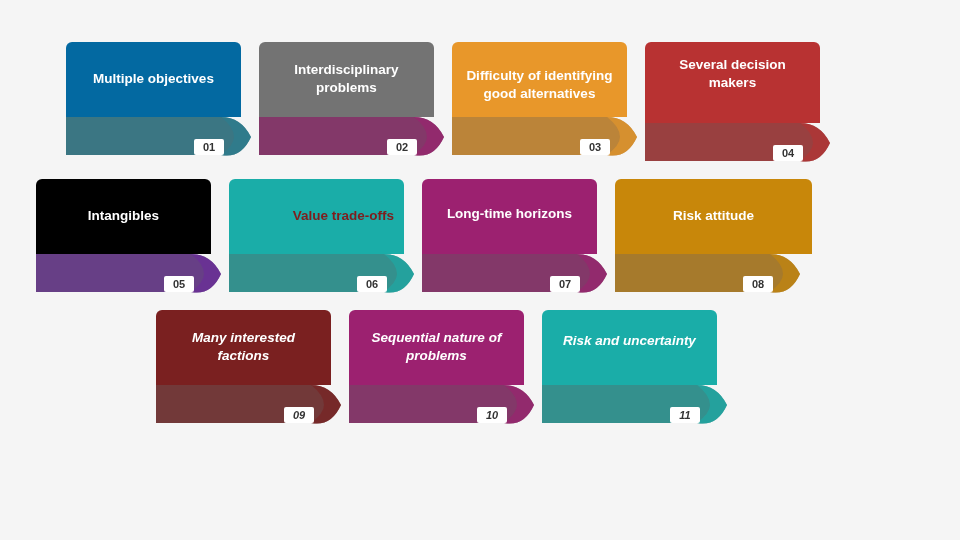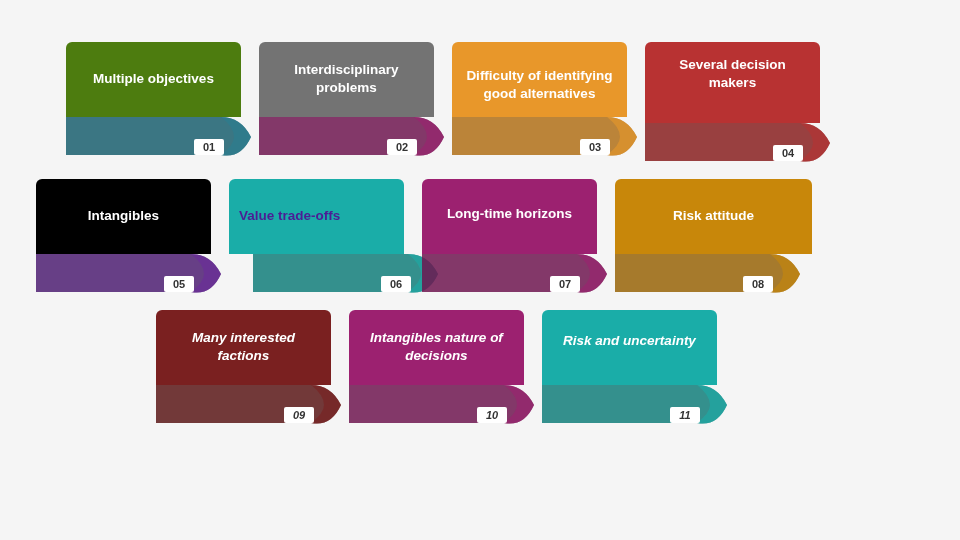--- a/index.html
+++ b/index.html
@@ -43,21 +43,21 @@
   </style>
 </head>
 <body>
 
 <div class="slide">
   <div class="main-title"></div>
   <div class="subtitle"></div>
   <div class="cards-container" id="cards-container">
       <div class="row" style="margin-left: 30px;">
         <div style="position: relative; width: 175px;">
-          <div style="background-color: #4d7c0f; border-radius: 6px 6px 0px 0px; padding: 14px 10px 16px; min-height: 75px; display: flex; align-items: center; justify-content: center; text-align: center; color: rgb(255, 255, 255); font-weight: 700; font-size: 13.5px; line-height: 1.3; position: relative; z-index: 2;">
+          <div style="background-color: #0369a1; border-radius: 6px 6px 0px 0px; padding: 14px 10px 16px; min-height: 75px; display: flex; align-items: center; justify-content: center; text-align: center; color: rgb(255, 255, 255); font-weight: 700; font-size: 13.5px; line-height: 1.3; position: relative; z-index: 2;">
             <span>Multiple objectives</span>
           </div>
           <div style="position: relative; height: 42px; overflow: visible;">
             <svg width="185" height="42" viewBox="0 0 185 42" style="position: absolute; left: 0px; top: 0px; overflow: visible;">
               <path d="M0,0 L155,0 Q175,0 185,20 Q175,42 155,38 L0,38 Z" fill="#1a5f6e" opacity="0.85"></path>
               <path d="M155,0 Q175,0 185,20 Q175,42 155,38 Q168,28 168,20 Q168,10 155,0 Z" fill="#2a7f91" opacity="0.6"></path>
               <rect x="128" y="22" width="30" height="16" rx="2" fill="white"></rect>
               <text x="143" y="34" text-anchor="middle" font-size="11" font-weight="700" fill="#333">01</text>
             </svg>
           </div>
@@ -110,24 +110,24 @@
           <div style="position: relative; height: 42px; overflow: visible;">
             <svg width="185" height="42" viewBox="0 0 185 42" style="position: absolute; left: 0px; top: 0px; overflow: visible;">
               <path d="M0,0 L155,0 Q175,0 185,20 Q175,42 155,38 L0,38 Z" fill="#4e1e72" opacity="0.85"></path>
               <path d="M155,0 Q175,0 185,20 Q175,42 155,38 Q168,28 168,20 Q168,10 155,0 Z" fill="#6a2a9c" opacity="0.6"></path>
               <rect x="128" y="22" width="30" height="16" rx="2" fill="white"></rect>
               <text x="143" y="34" text-anchor="middle" font-size="11" font-weight="700" fill="#333">05</text>
             </svg>
           </div>
         </div>
         <div style="position: relative; width: 175px;">
-          <div style="background-color: rgb(26, 173, 168); border-radius: 6px 6px 0px 0px; padding: 14px 10px 16px; min-height: 75px; display: flex; align-items: center; justify-content: flex-start; text-align: center; color: #4c1d95; font-weight: 700; font-size: 13.5px; line-height: 1.3; position: relative; z-index: 2;">
+          <div style="background-color: rgb(26, 173, 168); border-radius: 6px 6px 0px 0px; padding: 14px 10px 16px; min-height: 75px; display: flex; align-items: center; justify-content: flex-end; text-align: center; color: #7f1d1d; font-weight: 700; font-size: 13.5px; line-height: 1.3; position: relative; z-index: 2;">
             <span>Value trade-offs</span>
           </div>
-          <div style="position: relative; height: 42px; overflow: visible; margin-left: 24px;">
+          <div style="position: relative; height: 42px; overflow: visible;">
             <svg width="185" height="42" viewBox="0 0 185 42" style="position: absolute; left: 0px; top: 0px; overflow: visible;">
               <path d="M0,0 L155,0 Q175,0 185,20 Q175,42 155,38 L0,38 Z" fill="#127e7a" opacity="0.85"></path>
               <path d="M155,0 Q175,0 185,20 Q175,42 155,38 Q168,28 168,20 Q168,10 155,0 Z" fill="#1aada8" opacity="0.6"></path>
               <rect x="128" y="22" width="30" height="16" rx="2" fill="white"></rect>
               <text x="143" y="34" text-anchor="middle" font-size="11" font-weight="700" fill="#333">06</text>
             </svg>
           </div>
         </div>
         <div style="position: relative; width: 175px;">
           <div style="background-color: rgb(156, 33, 112); border-radius: 6px 6px 0px 0px; padding: 14px 10px 20px; min-height: 75px; display: flex; align-items: center; justify-content: center; text-align: center; color: rgb(255, 255, 255); font-weight: 700; font-size: 13.5px; line-height: 1.3; position: relative; z-index: 2;">
@@ -165,21 +165,21 @@
             <svg width="185" height="42" viewBox="0 0 185 42" style="position: absolute; left: 0px; top: 0px; overflow: visible;">
               <path d="M0,0 L155,0 Q175,0 185,20 Q175,42 155,38 L0,38 Z" fill="#5a1818" opacity="0.85"></path>
               <path d="M155,0 Q175,0 185,20 Q175,42 155,38 Q168,28 168,20 Q168,10 155,0 Z" fill="#7a2020" opacity="0.6"></path>
               <rect x="128" y="22" width="30" height="16" rx="2" fill="white"></rect>
               <text x="143" y="34" text-anchor="middle" font-size="11" font-weight="700" fill="#333">09</text>
             </svg>
           </div>
         </div>
         <div style="position: relative; width: 175px;">
           <div style="background-color: rgb(156, 33, 112); border-radius: 6px 6px 0px 0px; padding: 14px 10px 16px; min-height: 75px; display: flex; align-items: center; justify-content: center; text-align: center; color: rgb(255, 255, 255); font-weight: 700; font-size: 13.5px; line-height: 1.3; position: relative; z-index: 2;">
-            <span>Intangibles nature of decisions</span>
+            <span>Sequential nature of problems</span>
           </div>
           <div style="position: relative; height: 42px; overflow: visible;">
             <svg width="185" height="42" viewBox="0 0 185 42" style="position: absolute; left: 0px; top: 0px; overflow: visible;">
               <path d="M0,0 L155,0 Q175,0 185,20 Q175,42 155,38 L0,38 Z" fill="#6e1650" opacity="0.85"></path>
               <path d="M155,0 Q175,0 185,20 Q175,42 155,38 Q168,28 168,20 Q168,10 155,0 Z" fill="#9c2170" opacity="0.6"></path>
               <rect x="128" y="22" width="30" height="16" rx="2" fill="white"></rect>
               <text x="143" y="34" text-anchor="middle" font-size="11" font-weight="700" fill="#333">10</text>
             </svg>
           </div>
         </div>

